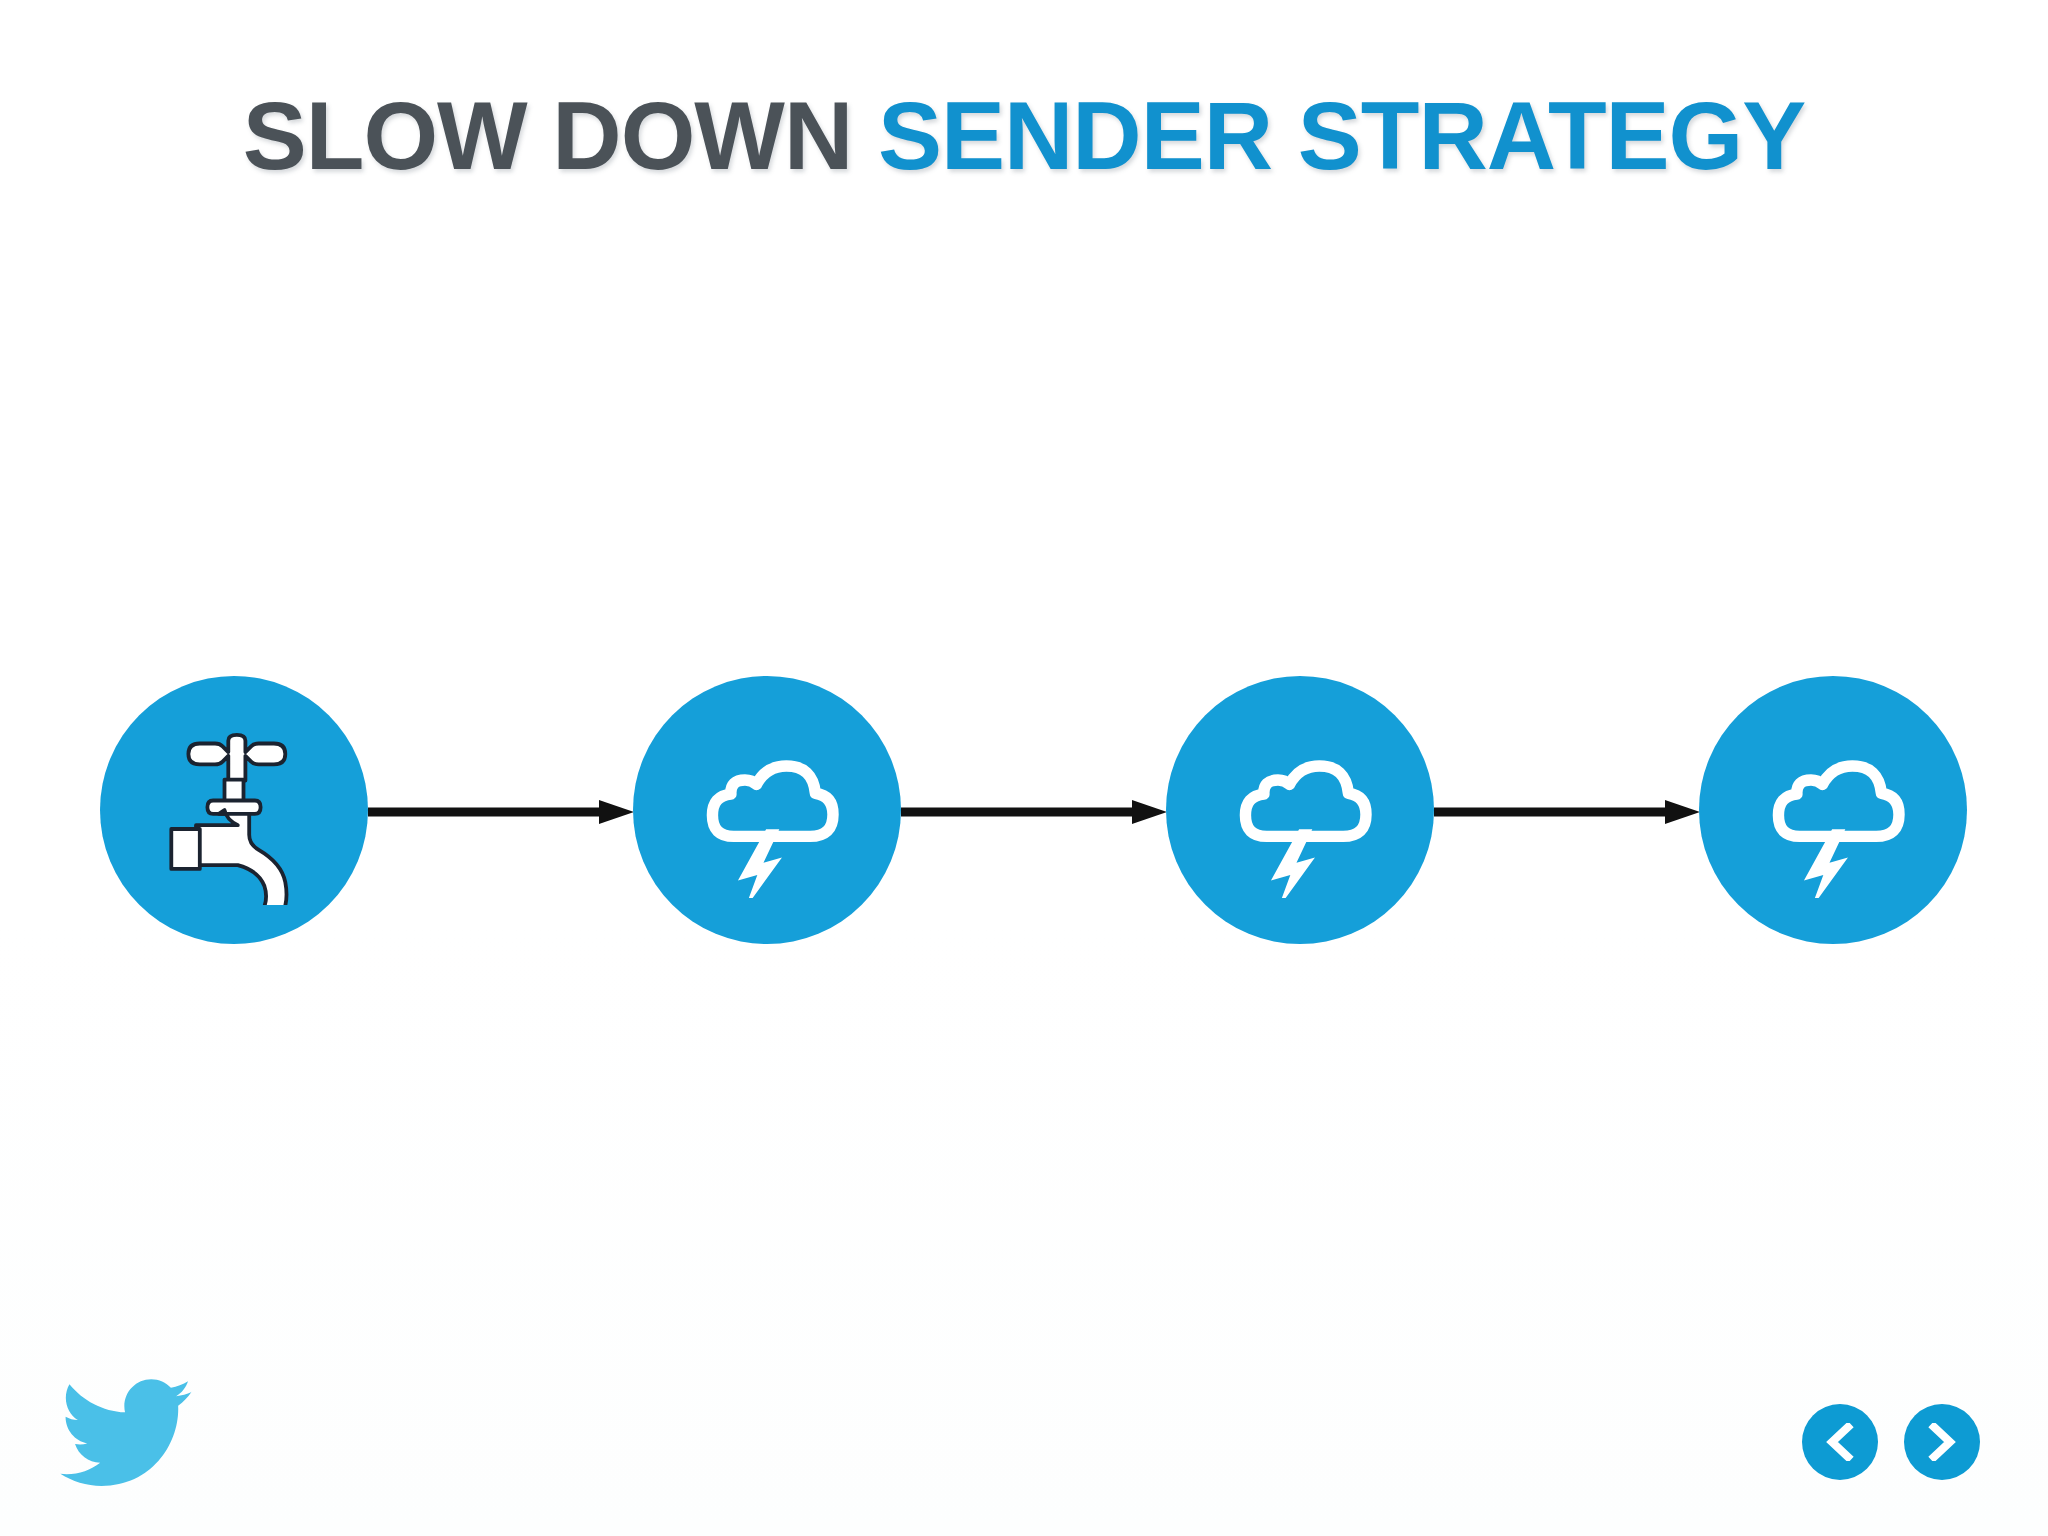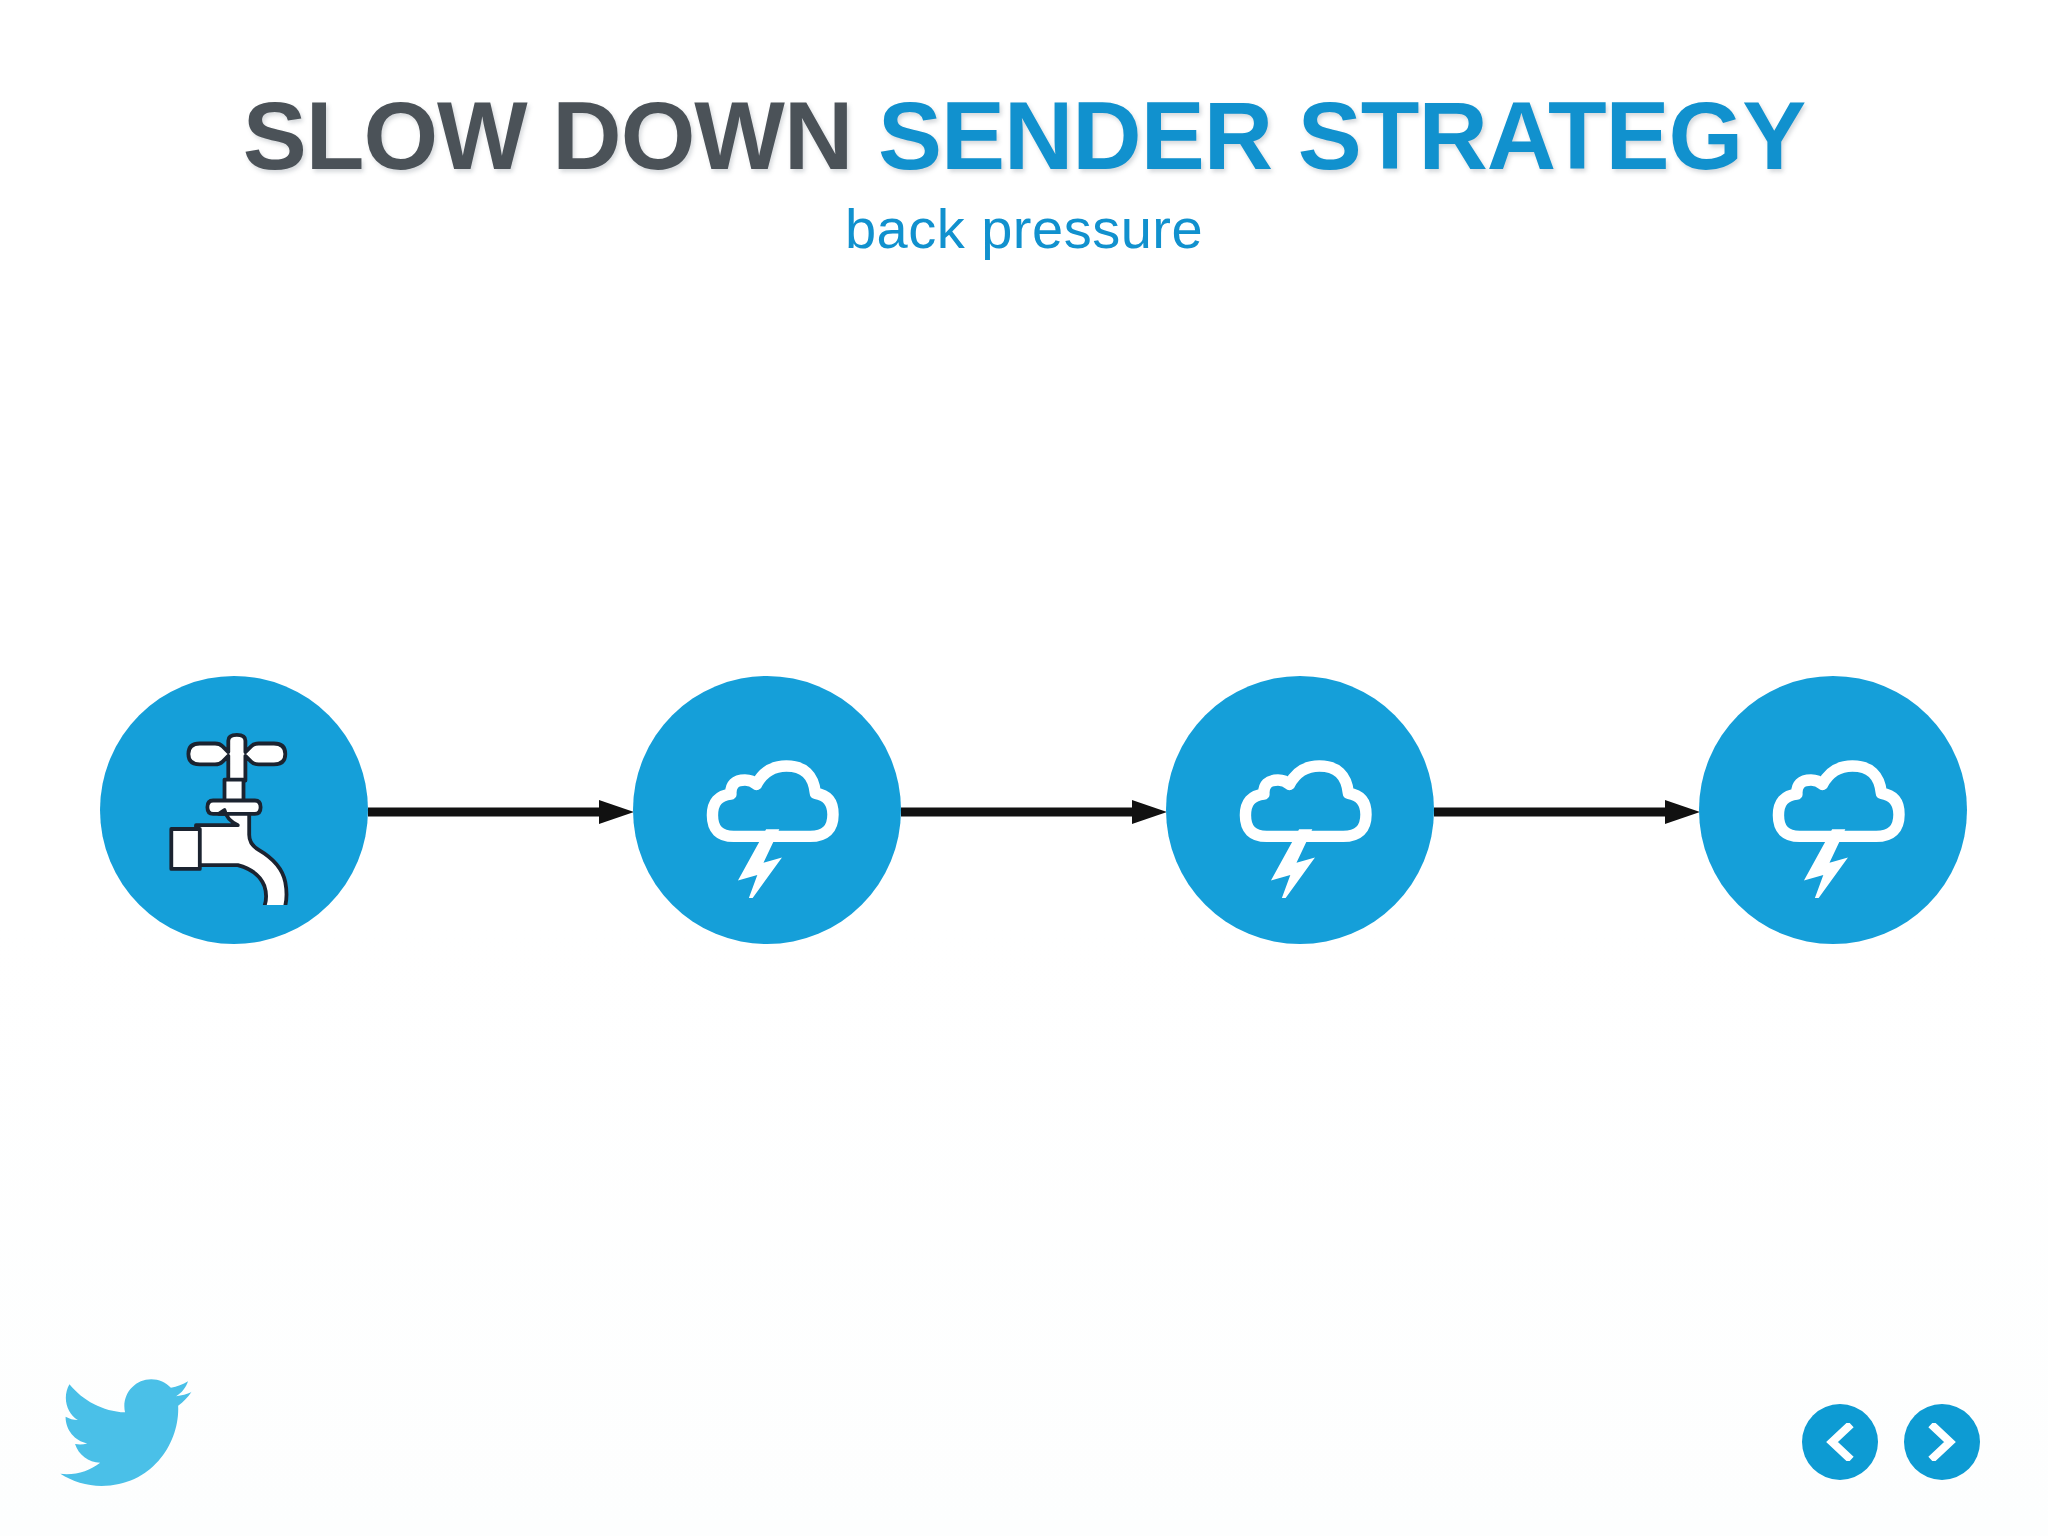--- a/index.html
+++ b/index.html
@@ -137,21 +137,20 @@
   }
   .nav-btn svg { display: block; }
 </style>
 </head>
 <body>
 
 <div class="slide">
 
   <div class="title-block">
     <div class="title-line"><span class="title-plain">SLOW DOWN </span><span class="title-accent">SENDER STRATEGY</span></div>
-    <div class="subtitle">back pressure</div>
   </div>
 
   <div class="pipeline">
 
     <div class="edge" style="left:268px;width:266px;">
       <svg width="266" height="24" viewBox="0 0 266 24" aria-hidden="true">
         <line x1="0" y1="12" x2="236" y2="12" stroke="#111111" stroke-width="9"></line>
         <polygon points="231,0 266,12 231,24" fill="#111111"></polygon>
       </svg>
     </div>

